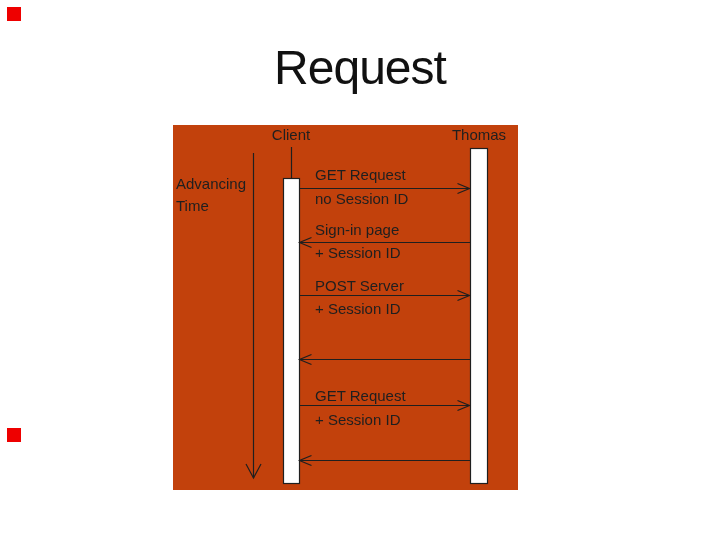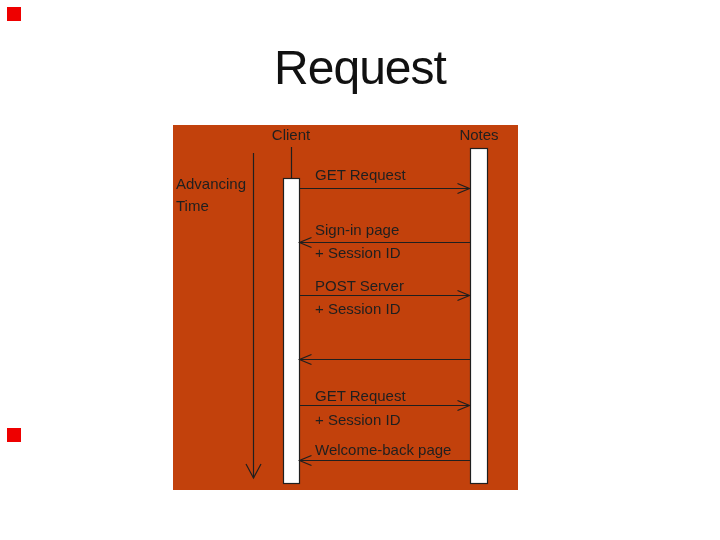--- a/index.html
+++ b/index.html
@@ -140,35 +140,35 @@
         <polyline points="284.5,275.5 296.5,280.5 284.5,285.5"></polyline>
       </g>
 
       <g>
         <line x1="297" y1="335.5" x2="127" y2="335.5"></line>
         <polyline points="138.5,330.5 126.5,335.5 138.5,340.5"></polyline>
       </g>
     </svg>
 
     <div class="dg-text actor client">Client</div>
-    <div class="dg-text actor server">Notes</div>
+    <div class="dg-text actor server">Thomas</div>
 
     <div class="dg-text adv-line l1">Advancing</div>
     <div class="dg-text adv-line l2">Time</div>
 
     <div class="dg-text msg m1a">GET Request</div>
+    <div class="dg-text msg m1b">no Session ID</div>
 
     <div class="dg-text msg m2a">Sign-in page</div>
     <div class="dg-text msg m2b">+ Session ID</div>
 
     <div class="dg-text msg m3a">POST Server</div>
     <div class="dg-text msg m3b">+ Session ID</div>
 
 
     <div class="dg-text msg m5a">GET Request</div>
     <div class="dg-text msg m5b">+ Session ID</div>
 
-    <div class="dg-text msg m6a">Welcome-back page</div>
 
   </div>
 
 
 </div>
 
 </body></html>

